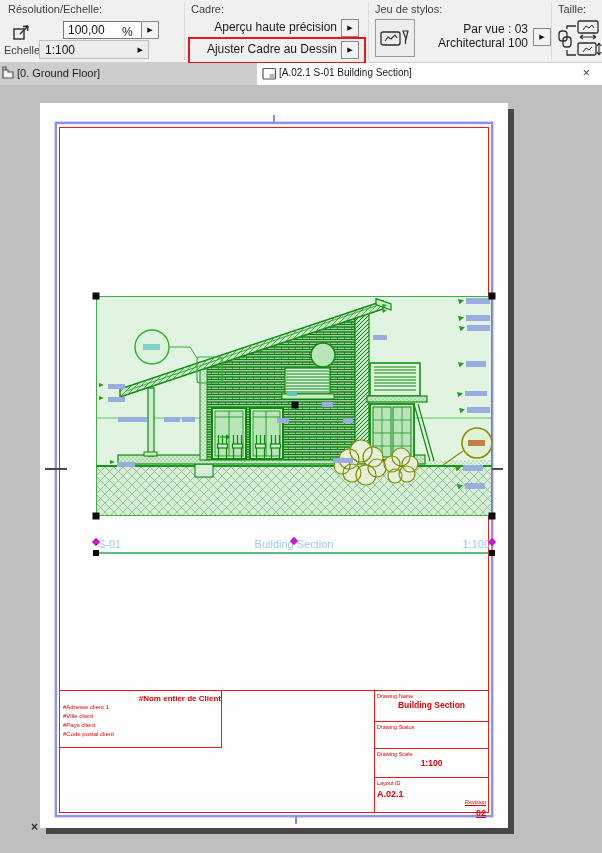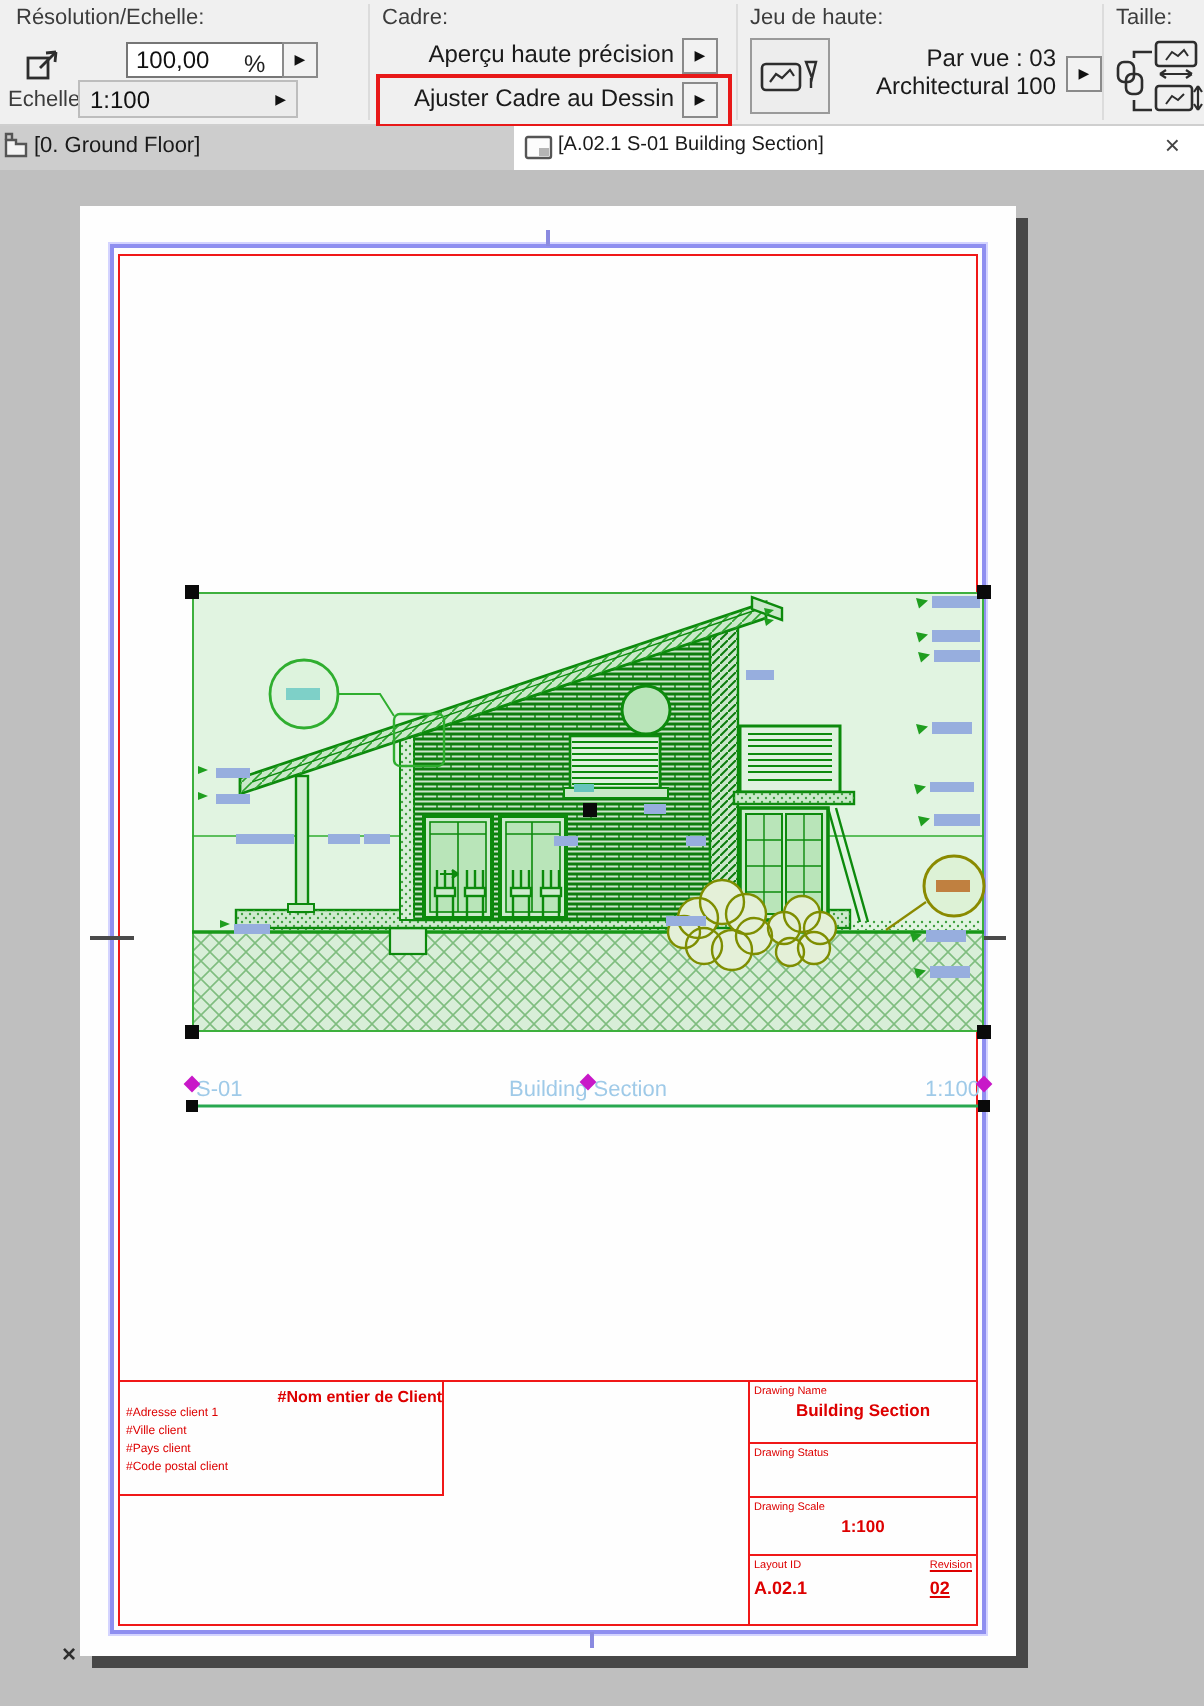--- a/index.html
+++ b/index.html
@@ -44,26 +44,26 @@
   
   .tblock{position:absolute;left:0;right:0;bottom:0;height:121px;border-top:1px solid #f01818;color:#dd0000;}
   .tb-cell{position:absolute;box-sizing:border-box;}
   .c-client{left:0;top:0;width:162px;height:57px;border-right:1px solid #f01818;border-bottom:1px solid #f01818;}
   .c-site{left:0;top:57px;width:162px;height:64px;border-right:1px solid #f01818;}
   .c-right{right:0;top:0;width:114px;height:121px;border-left:1px solid #f01818;}
   .tb-title{font-weight:bold;font-size:8px;text-align:right;margin-top:3px;}
   .tb-title.site{font-size:9px;margin-top:4px;}
   .tb-line{font-size:6px;line-height:9px;padding-left:3px;}
   .r-row{position:relative;box-sizing:border-box;border-bottom:1px solid #f01818;}
-  .r-row:last-child{border-bottom:none;}
+  .r-row:last-child{border-bottom:none;flex-direction:column;}
   .r-lbl{font-size:5.5px;padding:2px 0 0 2px;}
   .r-val{font-weight:bold;font-size:8.5px;text-align:center;margin-top:1px;}
   .r-last{display:flex;justify-content:space-between;padding:2px 2px 0 2px;}
   .r-last .v{font-weight:bold;font-size:9px;margin-top:3px;}
-  .r-last .right{text-align:left;text-decoration:underline;}
+  .r-last .right{text-align:right;text-decoration:underline;}
   .r-last .col{display:flex;flex-direction:column;}
   svg text{font-family:"Liberation Sans","DejaVu Sans",sans-serif;}
 </style>
 </head>
 <body>
 
 <div class="toolbar">
 
   <div class="tb-label" style="left:8px;top:3px;">Résolution/Echelle:</div>
   <svg style="position:absolute;left:11px;top:21px;" width="22" height="22" viewBox="0 0 22 22">
@@ -90,21 +90,21 @@
     <span>▶</span>
   </div>
   <div class="flat-btn-label" style="left:195px;top:42px;">Ajuster Cadre au Dessin</div>
   <div class="arrowbox" style="left:341px;top:41px;">
     <span>▶</span>
   </div>
   <div class="hl-red"></div>
 
   <div class="tb-sep" style="left:368px;"></div>
 
-  <div class="tb-label" style="left:375px;top:3px;">Jeu de haute:</div>
+  <div class="tb-label" style="left:375px;top:3px;">Jeu de stylos:</div>
   <div class="pen-btn">
     <svg width="32" height="26" viewBox="0 0 32 26">
       <rect x="2" y="7" width="19" height="13" rx="2" fill="none" stroke="#2d2d2d" stroke-width="1.3"></rect>
       <path d="M6,16 l3,-4 l3,2 l4,-4 l2,3" fill="none" stroke="#2d2d2d" stroke-width="1.1"></path>
       <path d="M24,6 h5 l-2,8 z" fill="none" stroke="#2d2d2d" stroke-width="1.2"></path>
       <path d="M26.5,14 v5" stroke="#2d2d2d" stroke-width="1.2"></path>
     </svg>
   </div>
   <div class="pen-val">
     <div>Par vue : 03</div>

